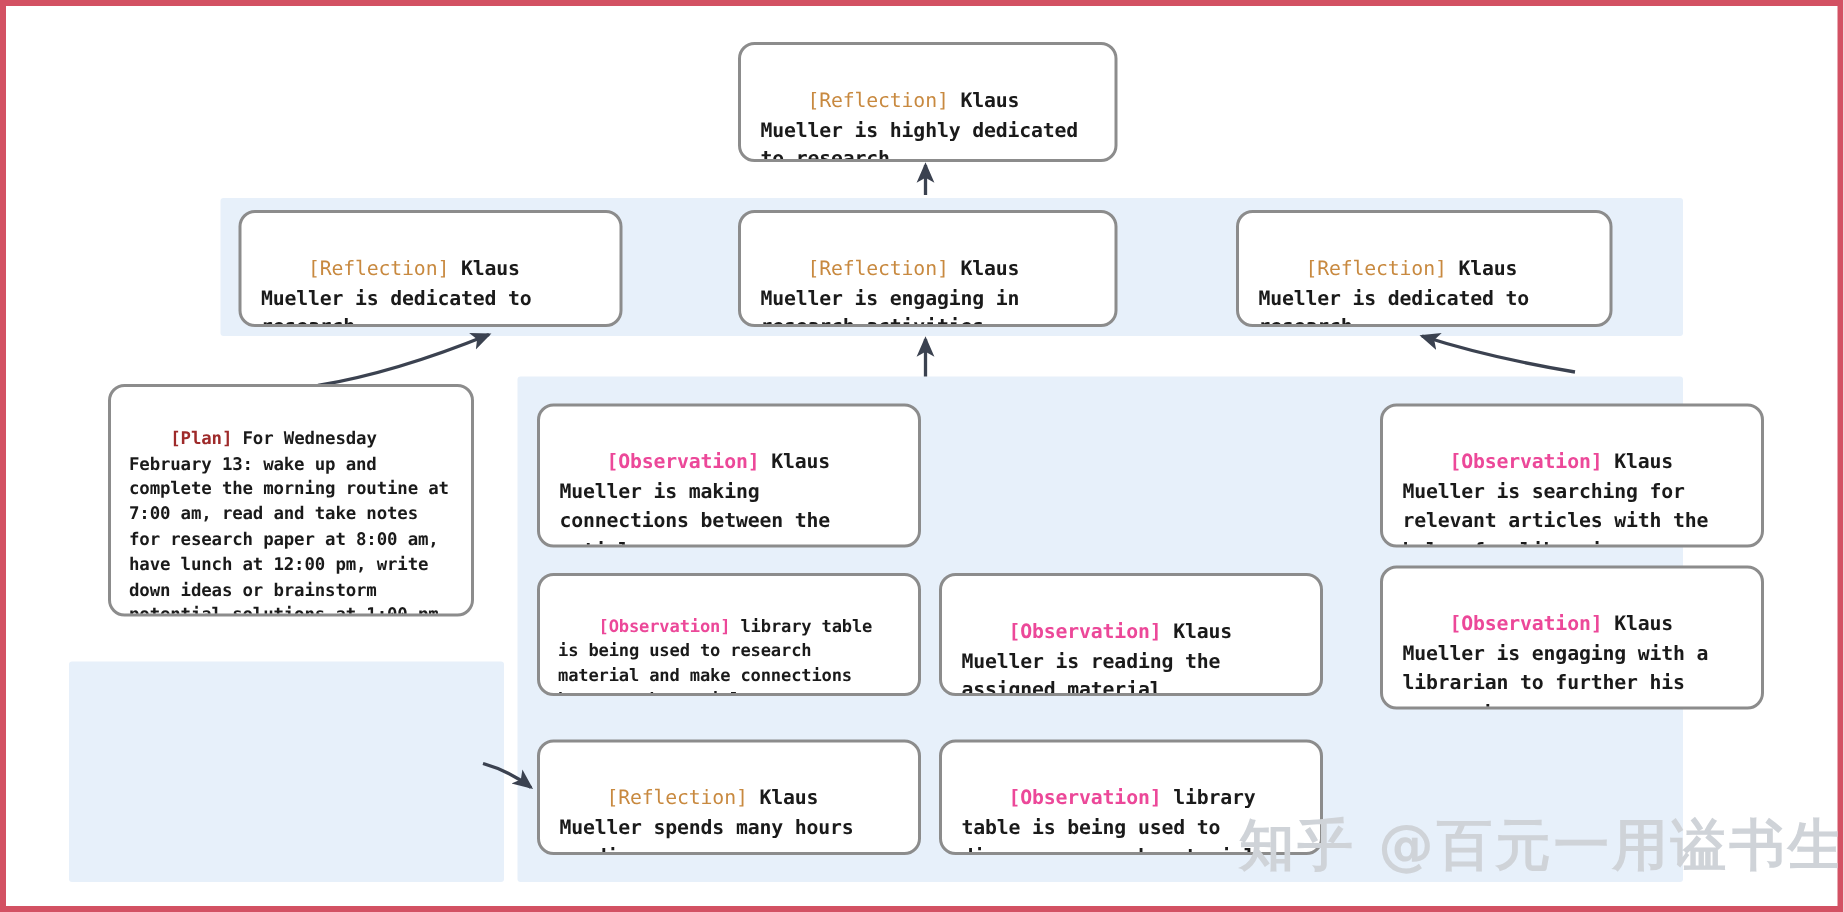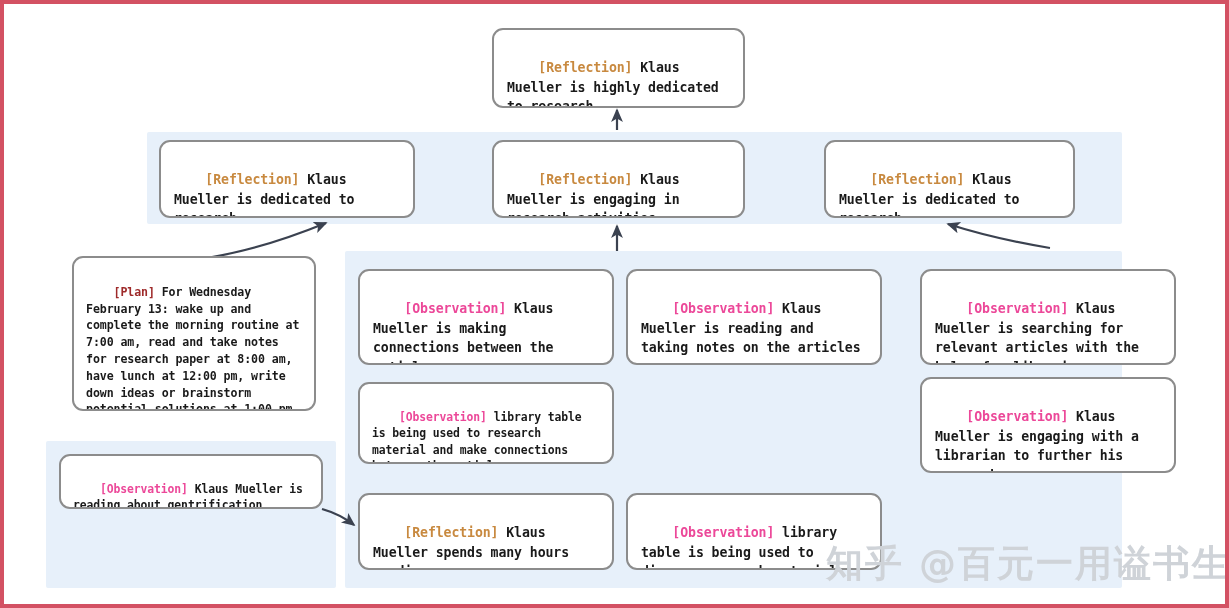--- a/index.html
+++ b/index.html
@@ -40,21 +40,21 @@
     line-height: 1.47;
     letter-spacing: -0.1px;
     white-space: pre-wrap;
     overflow: hidden;
   }
   .node.small {
     font-size: 11.4px;
     line-height: 1.42;
     padding: 9px 12px;
   }
-  .tag-reflection { color: #c8893f; font-weight: bold; text-align: center; }
+  .tag-reflection { color: #c8893f; font-weight: normal; text-align: center; }
   .tag-observation { color: #ec4899; font-weight: bold; }
   .tag-plan { color: #9e2a2a; font-weight: bold; }
   svg.edges {
     position: absolute;
     left: 0;
     top: 0;
     width: 1229px;
     height: 608px;
     pointer-events: none;
   }
@@ -104,36 +104,33 @@
     <span class="tag-reflection">[Reflection]</span><span> Klaus Mueller is engaging in research activities</span>
   </div>
   <div class="node" style="left:820px; top:136px; width:251px; height:78px;">
     <span class="tag-reflection">[Reflection]</span><span> Klaus Mueller is dedicated to research</span>
   </div>
 
   <div class="node small" style="left:68px; top:252px; width:244px; height:155px; font-size:11.6px; line-height:1.45;">
     <span class="tag-plan">[Plan]</span><span> For Wednesday February 13: wake up and complete the morning routine at 7:00 am, read and take notes for research paper at 8:00 am, have lunch at 12:00 pm, write down ideas or brainstorm potential solutions at 1:00 pm, [...]</span>
   </div>
 
-  <div class="node small" style="left:55px; top:450px; width:264px; height:55px;">
-    <span class="tag-observation">[Observation]</span><span> Klaus Mueller is reading about gentrification</span>
-  </div>
 
   <div class="node" style="left:354px; top:265px; width:256px; height:96px;">
     <span class="tag-observation">[Observation]</span><span> Klaus Mueller is making connections between the articles</span>
   </div>
   <div class="node small" style="left:354px; top:378px; width:256px; height:82px;">
     <span class="tag-observation">[Observation]</span><span> library table is being used to research material and make connections between the articles</span>
   </div>
   <div class="node" style="left:354px; top:489px; width:256px; height:77px;">
     <span class="tag-reflection">[Reflection]</span><span> Klaus Mueller spends many hours reading</span>
   </div>
 
-  <div class="node" style="left:622px; top:265px; width:256px; height:96px;">
-    <span class="tag-observation">[Observation]</span><span> Klaus Mueller is reading and taking notes on the articles</span>
+  <div class="node" style="left:622px; top:378px; width:256px; height:82px;">
+    <span class="tag-observation">[Observation]</span><span> Klaus Mueller is reading the assigned material</span>
   </div>
   <div class="node" style="left:622px; top:489px; width:256px; height:77px;">
     <span class="tag-observation">[Observation]</span><span> library table is being used to discuss research material</span>
   </div>
 
   <div class="node" style="left:916px; top:265px; width:256px; height:96px;">
     <span class="tag-observation">[Observation]</span><span> Klaus Mueller is searching for relevant articles with the help of a librarian</span>
   </div>
   <div class="node" style="left:916px; top:373px; width:256px; height:96px;">
     <span class="tag-observation">[Observation]</span><span> Klaus Mueller is engaging with a librarian to further his research</span>

